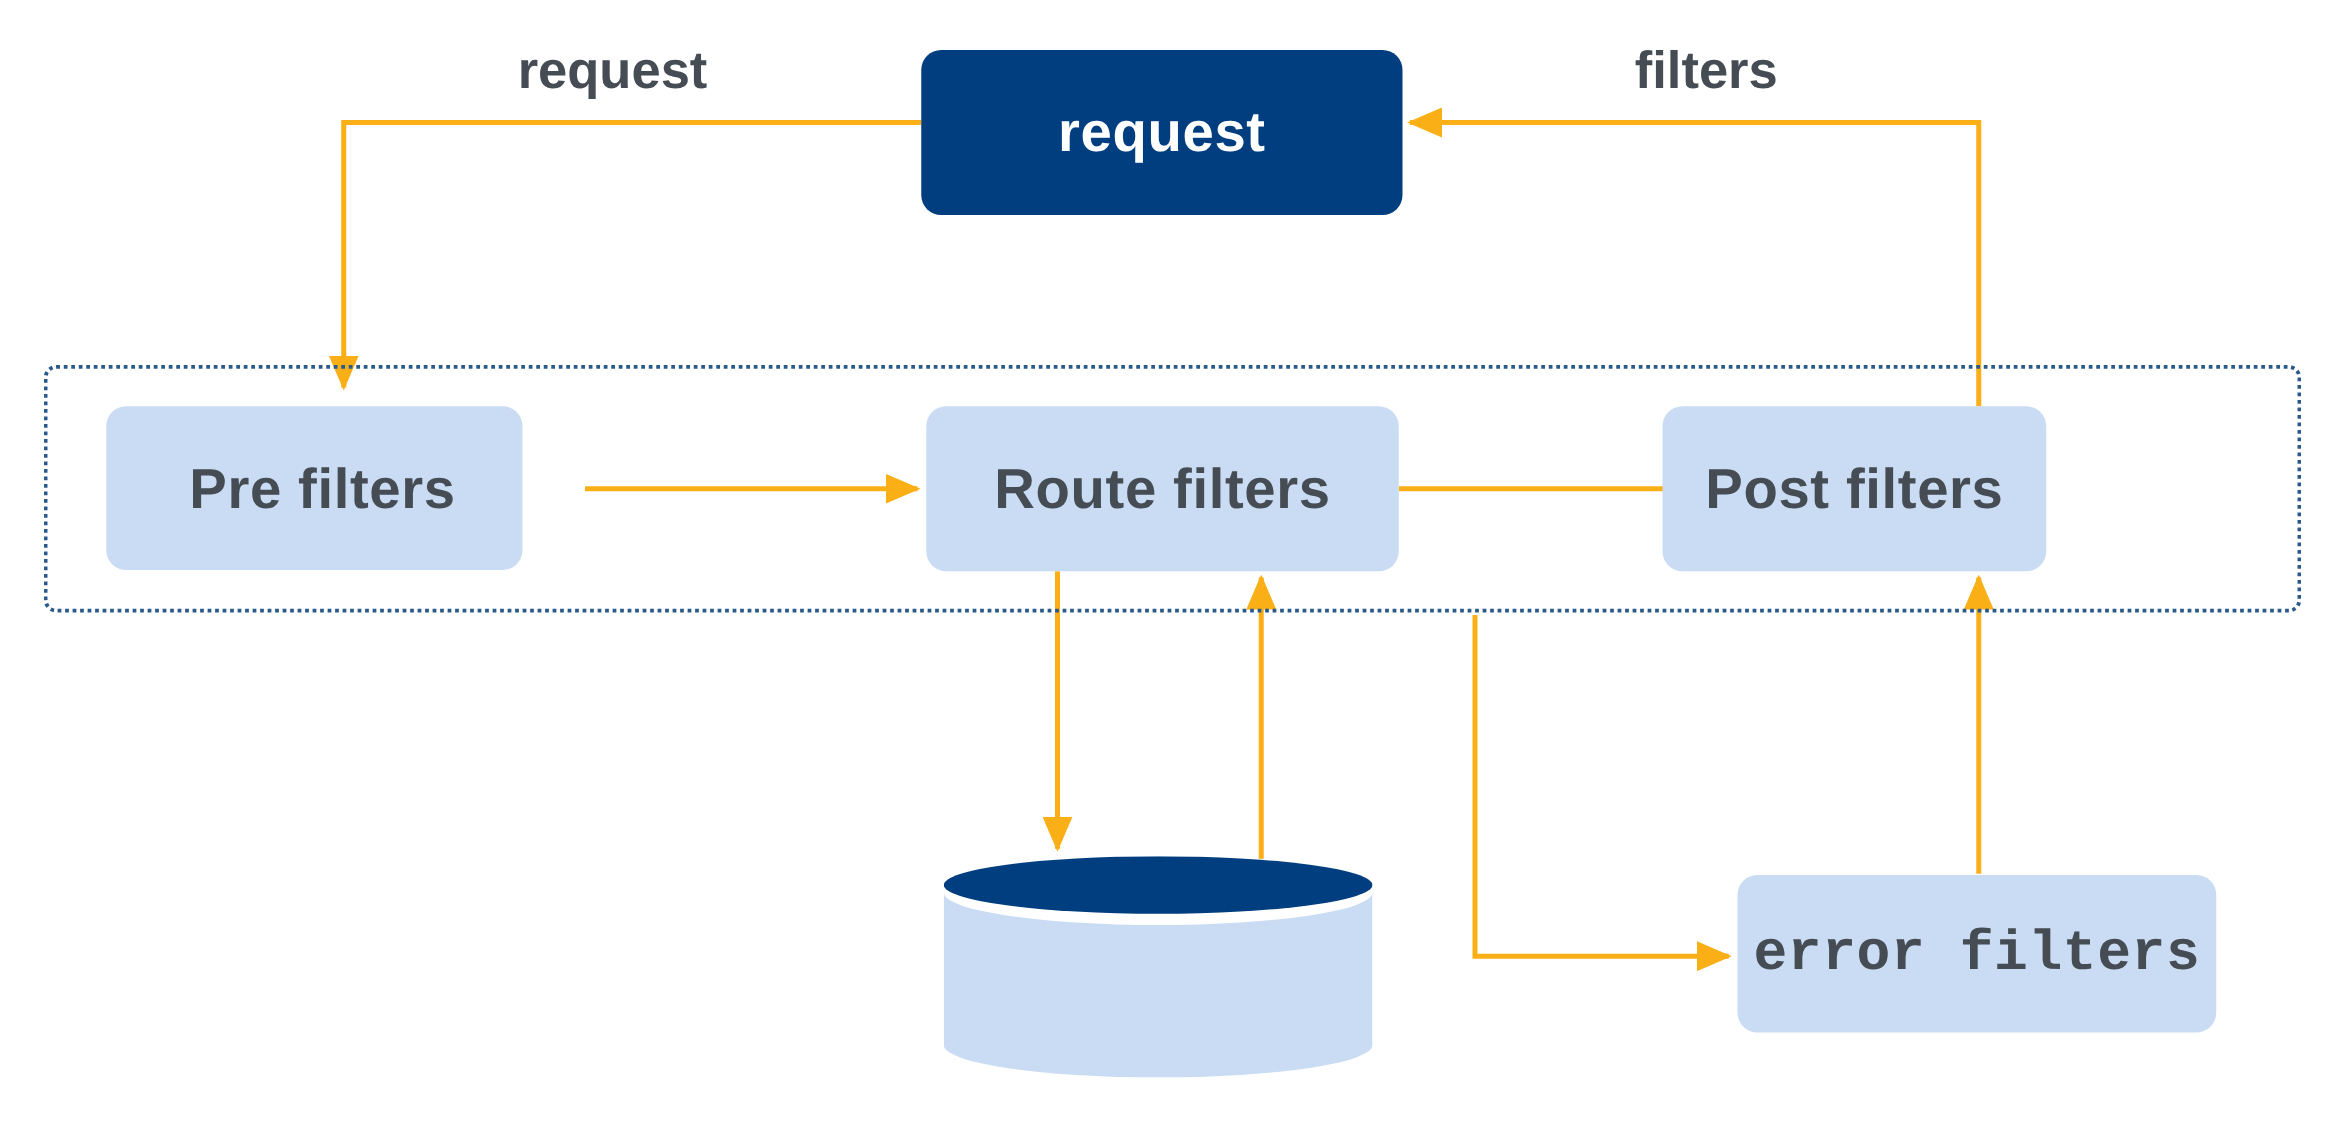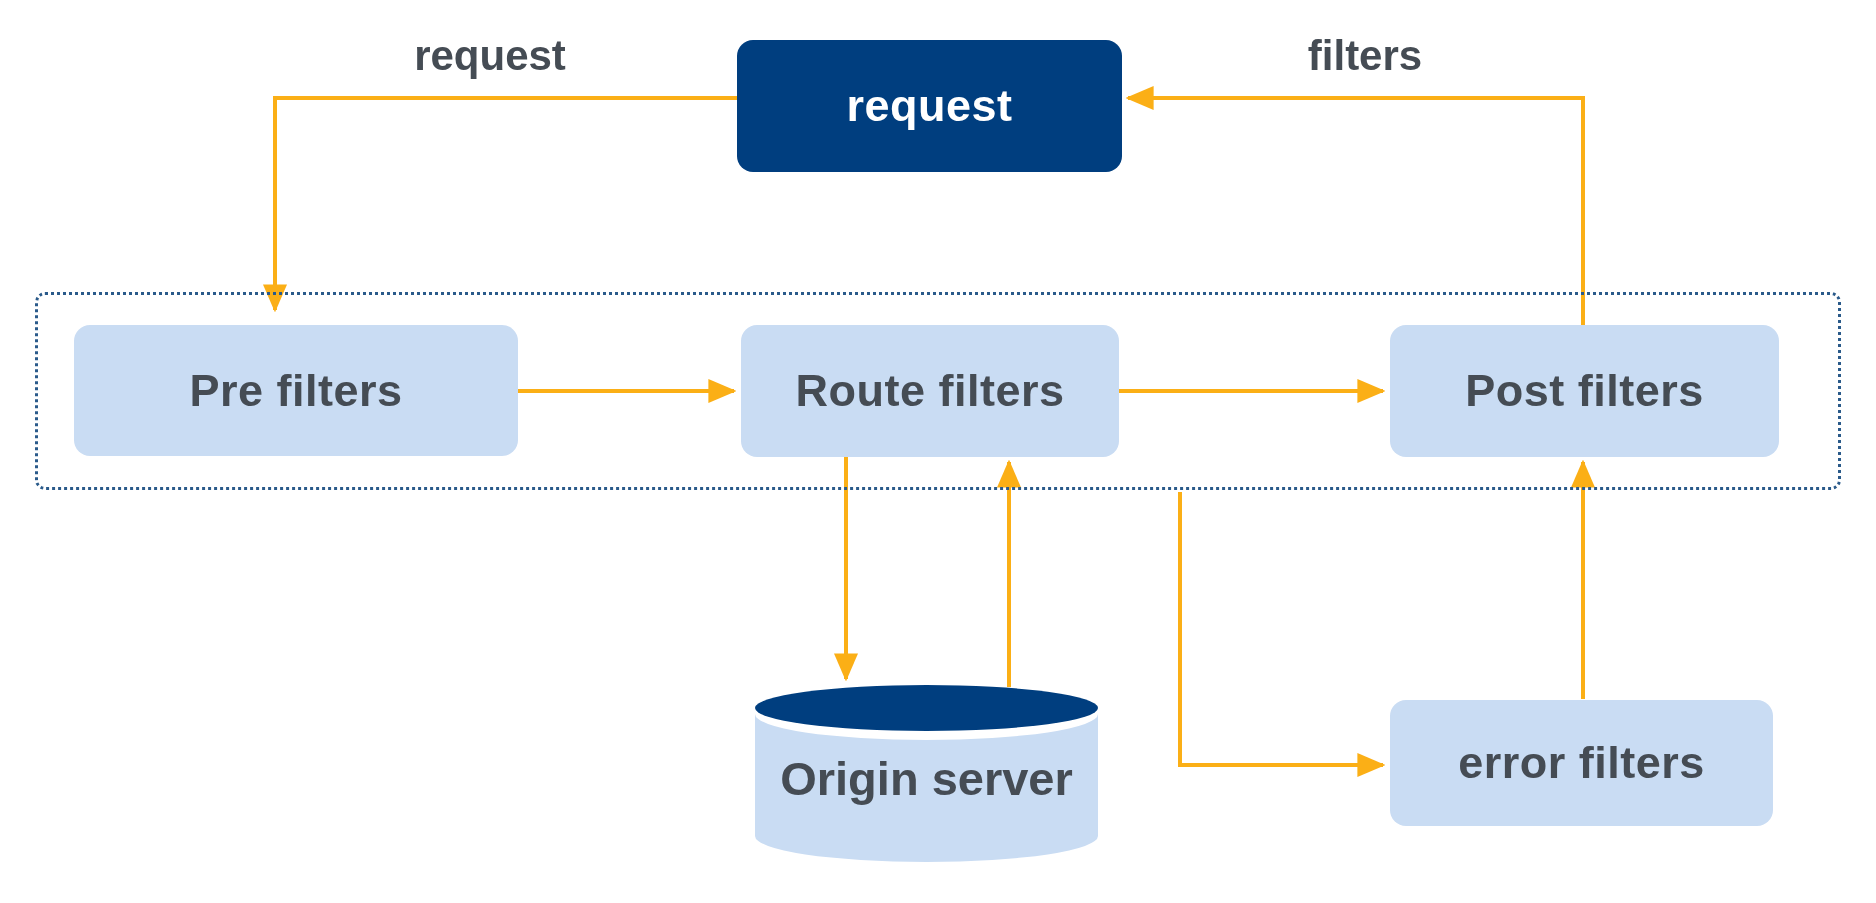--- a/index.html
+++ b/index.html
@@ -88,40 +88,39 @@
     <polyline class="edge" points="1583,699 1583,462" marker-end="url(#ah)"></polyline>
     <polyline class="edge" points="1583,325 1583,98 1128,98" marker-end="url(#ah)"></polyline>
   </svg>
 
   <div class="chain"></div>
 
   <div class="node dark" style="left:737px; top:40px; width:385px; height:132px;">
     <span>request</span>
   </div>
 
-  <div class="node" style="left:74px; top:325px; width:444px; height:131px;">
+  <div class="node" style="left:85px; top:325px; width:320px; height:131px;padding-left:13px;">
     <span>Pre filters</span>
   </div>
 
   <div class="node" style="left:741px; top:325px; width:378px; height:132px;text-align:right;">
     <span>Route filters</span>
   </div>
 
-  <div class="node" style="left:1390px; top:325px; width:389px; height:132px;">
+  <div class="node" style="left:1330px; top:325px; width:307px; height:132px;">
     <span>Post filters</span>
   </div>
 
-  <div class="node" style="left:1390px; top:700px; width:383px; height:126px;">
+  <div class="node" style="left:1390px; top:700px; width:383px; height:126px;font-family:Liberation Mono, monospace;">
     <span>error filters</span>
   </div>
 
   <div class="cylinder">
     <svg viewBox="0 0 343 177" width="343" height="177" xmlns="http://www.w3.org/2000/svg">
       <path class="cyl-body" d="M 0,29 A 171.5 26 0 0 0 343,29 L 343,151 A 171.5 26 0 0 1 0,151 Z"></path>
       <ellipse class="cyl-top" cx="171.5" cy="23" rx="171.5" ry="23"></ellipse>
     </svg>
-    <div class="cyl-label">Origin server</div>
   </div>
 
   <div class="edge-label" style="left:490px; top:32px;">request</div>
   <div class="edge-label" style="left:1365px; top:32px;">filters</div>
 
 </div>
 
 </body></html>

